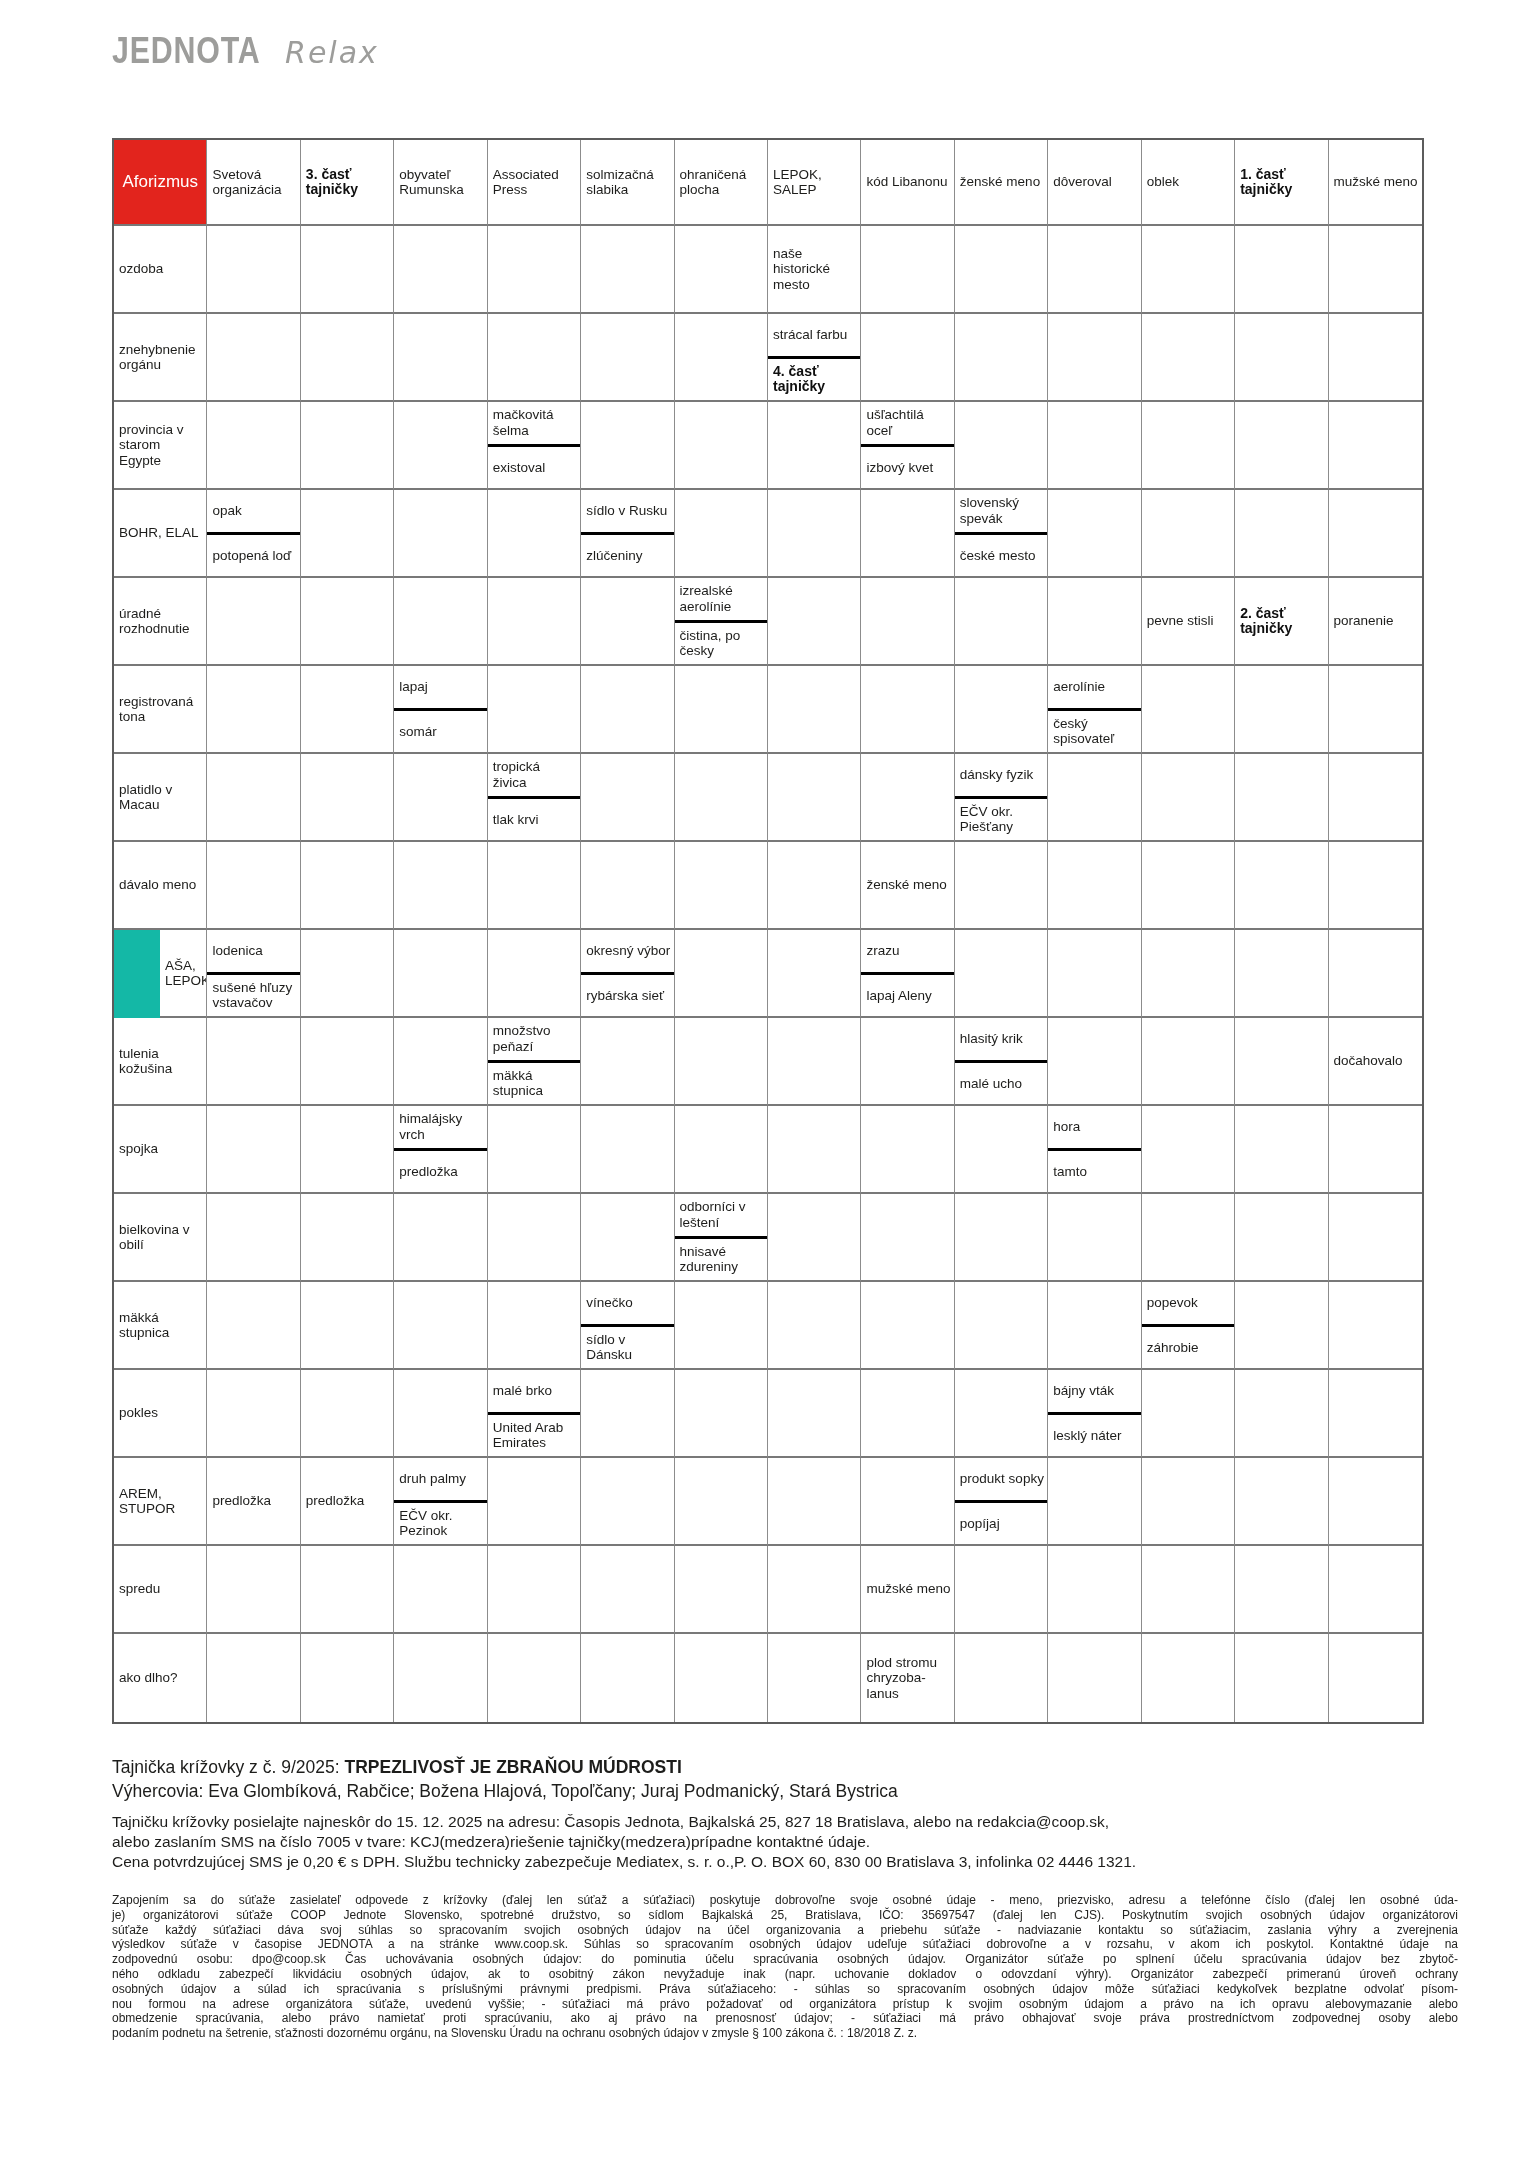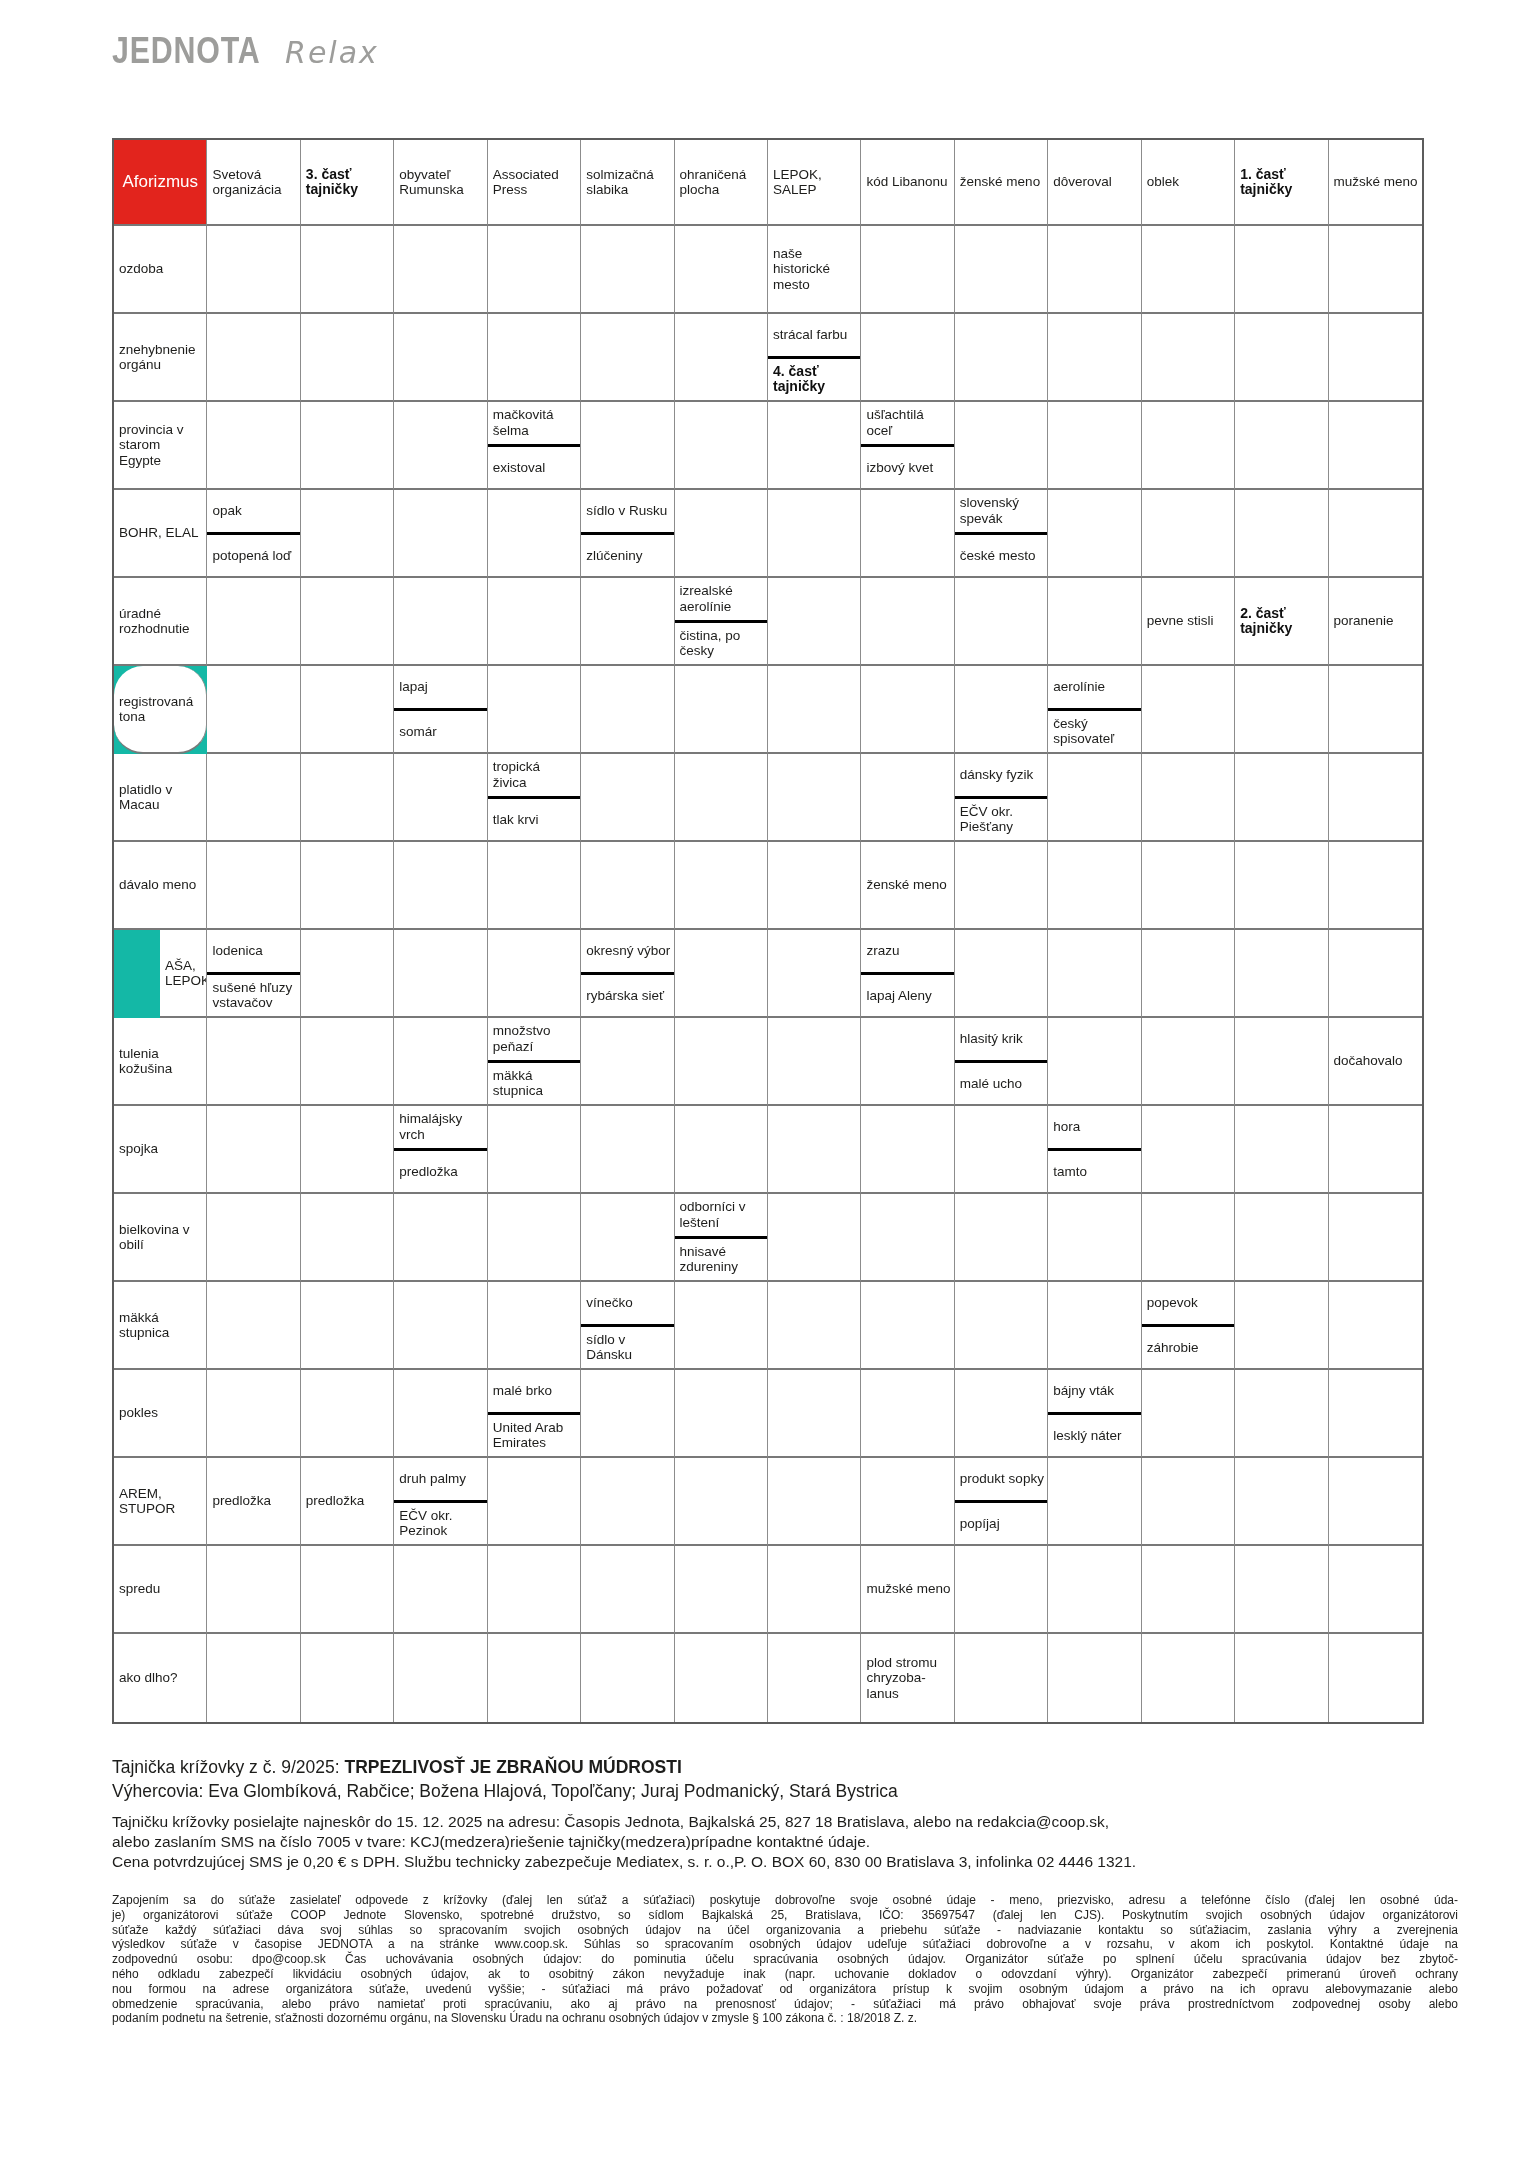--- a/index.html
+++ b/index.html
@@ -148,21 +148,21 @@
         <div class="half top">izrealské aerolínie</div>
         <div class="half">čistina, po česky</div>
       </div>
       <div class="cell answer" style="grid-area: 6 / 8;"></div>
       <div class="cell answer" style="grid-area: 6 / 9;"></div>
       <div class="cell answer" style="grid-area: 6 / 10;"></div>
       <div class="cell answer" style="grid-area: 6 / 11;"></div>
       <div class="cell clue" style="grid-area: 6 / 12;">pevne stisli</div>
       <div class="cell clue boldcell" style="grid-area: 6 / 13;">2. časť tajničky</div>
       <div class="cell clue lastcol" style="grid-area: 6 / 14;">poranenie</div>
-      <div class="cell clue" style="grid-area: 7 / 1; border-radius: 29px;">registrovaná tona</div>
+      <div class="cell clue" style="grid-area: 7 / 1;">registrovaná tona</div>
       <div class="cell answer" style="grid-area: 7 / 2;"></div>
       <div class="cell answer" style="grid-area: 7 / 3;"></div>
       <div class="cell split" style="grid-area: 7 / 4;">
         <div class="half top">lapaj</div>
         <div class="half">somár</div>
       </div>
       <div class="cell answer" style="grid-area: 7 / 5;"></div>
       <div class="cell answer" style="grid-area: 7 / 6;"></div>
       <div class="cell answer" style="grid-area: 7 / 7;"></div>
       <div class="cell answer" style="grid-area: 7 / 8;"></div>
@@ -391,18 +391,19 @@
       <div class="instr-line">Cena potvrdzujúcej SMS je 0,20 € s DPH. Službu technicky zabezpečuje Mediatex, s. r. o.,P. O. BOX 60, 830 00 Bratislava 3, infolinka 02 4446 1321.</div>
     </div>
 
   <div class="legal" id="legal">
       <div class="legal-line">Zapojením sa do súťaže zasielateľ odpovede z krížovky (ďalej len súťaž a súťažiaci) poskytuje dobrovoľne svoje osobné údaje - meno, priezvisko, adresu a telefónne číslo (ďalej len osobné úda-</div>
       <div class="legal-line">je) organizátorovi súťaže COOP Jednote Slovensko, spotrebné družstvo, so sídlom Bajkalská 25, Bratislava, IČO: 35697547 (ďalej len CJS). Poskytnutím svojich osobných údajov organizátorovi</div>
       <div class="legal-line">súťaže každý súťažiaci dáva svoj súhlas so spracovaním svojich osobných údajov na účel organizovania a priebehu súťaže - nadviazanie kontaktu so súťažiacim, zaslania výhry a zverejnenia</div>
       <div class="legal-line">výsledkov súťaže v časopise JEDNOTA a na stránke www.coop.sk. Súhlas so spracovaním osobných údajov udeľuje súťažiaci dobrovoľne a v rozsahu, v akom ich poskytol. Kontaktné údaje na</div>
       <div class="legal-line">zodpovednú osobu: dpo@coop.sk Čas uchovávania osobných údajov: do pominutia účelu spracúvania osobných údajov. Organizátor súťaže po splnení účelu spracúvania údajov bez zbytoč-</div>
       <div class="legal-line">ného odkladu zabezpečí likvidáciu osobných údajov, ak to osobitný zákon nevyžaduje inak (napr. uchovanie dokladov o odovzdaní výhry). Organizátor zabezpečí primeranú úroveň ochrany</div>
+      <div class="legal-line">osobných údajov a súlad ich spracúvania s príslušnými právnymi predpismi. Práva súťažiaceho: - súhlas so spracovaním osobných údajov môže súťažiaci kedykoľvek bezplatne odvolať písom-</div>
       <div class="legal-line">nou formou na adrese organizátora súťaže, uvedenú vyššie; - súťažiaci má právo požadovať od organizátora prístup k svojim osobným údajom a právo na ich opravu alebovymazanie alebo</div>
       <div class="legal-line">obmedzenie spracúvania, alebo právo namietať proti spracúvaniu, ako aj právo na prenosnosť údajov; - súťažiaci má právo obhajovať svoje práva prostredníctvom zodpovednej osoby alebo</div>
       <div class="legal-line">podaním podnetu na šetrenie, sťažnosti dozornému orgánu, na Slovensku Úradu na ochranu osobných údajov v zmysle § 100 zákona č. : 18/2018 Z. z.</div>
     </div>
 
 </div>
 
 </body></html>

